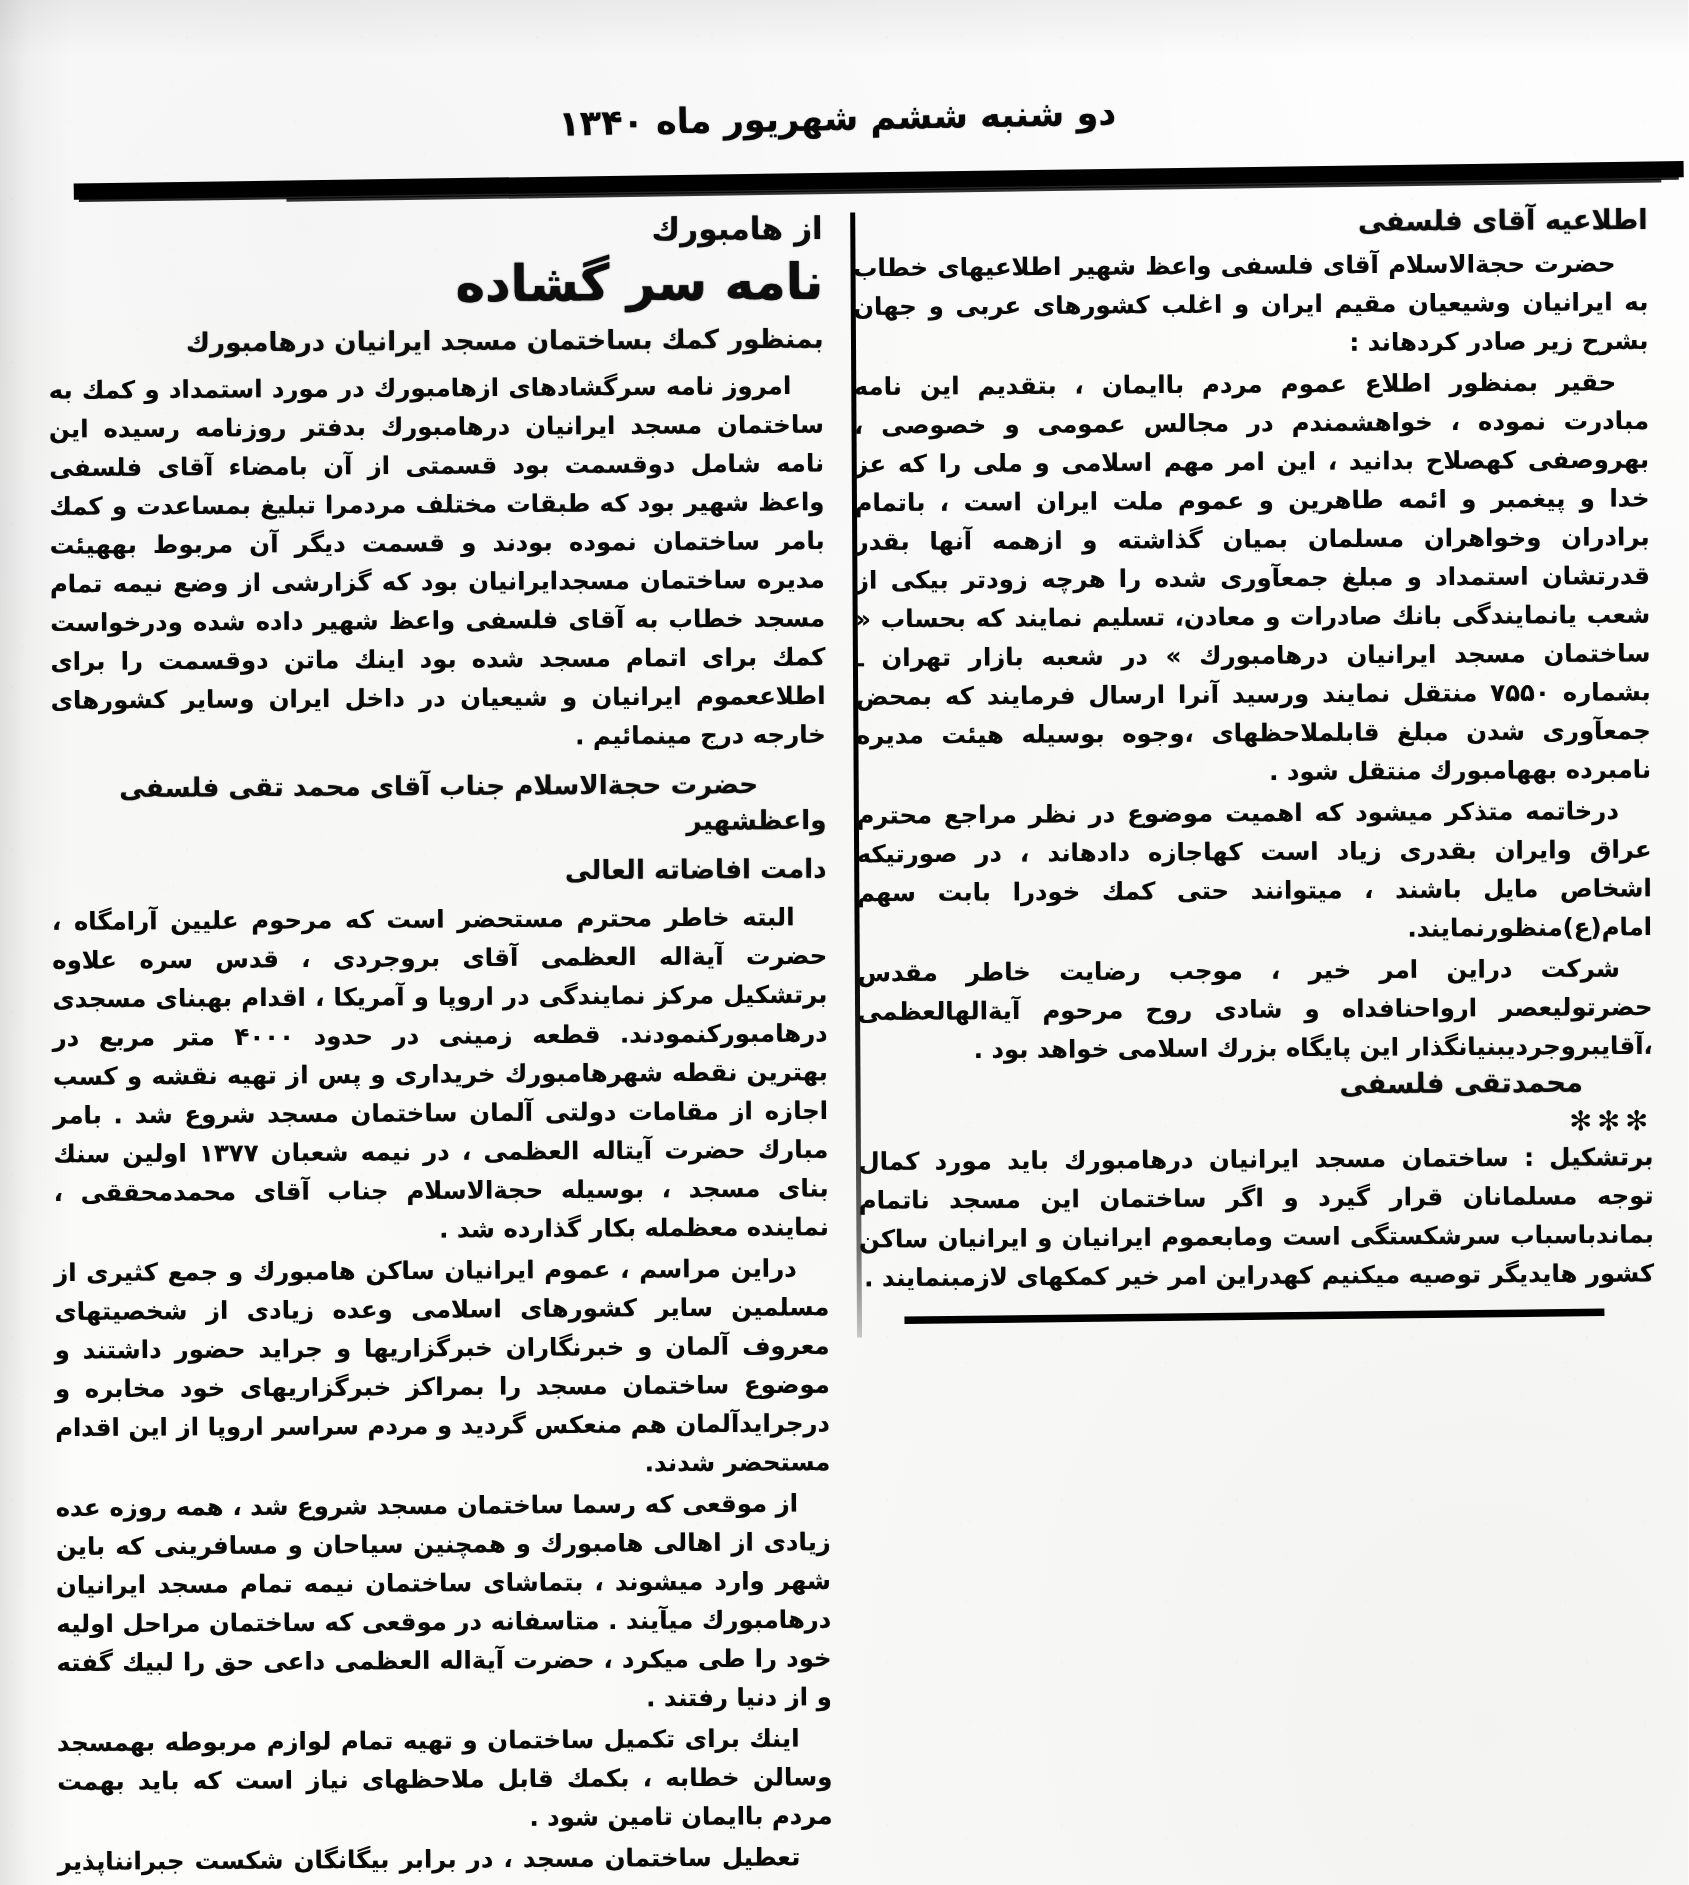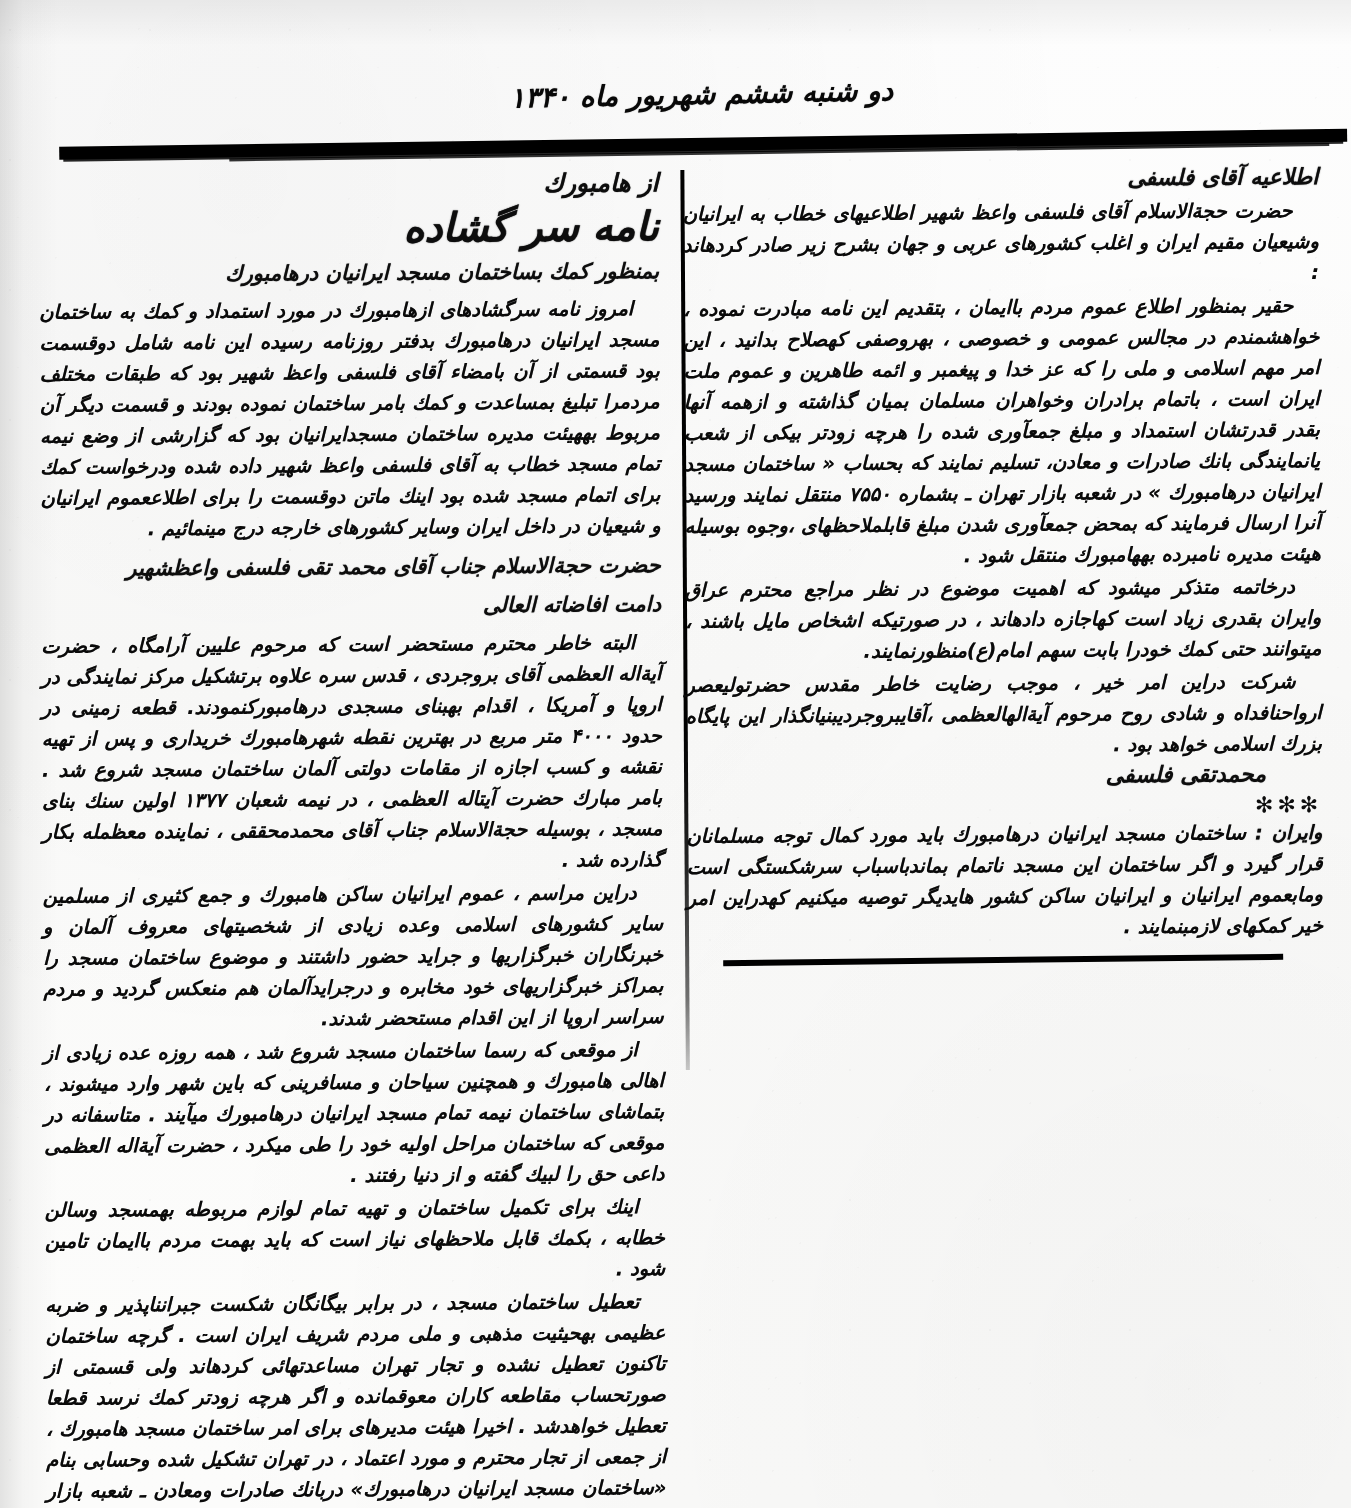--- a/index.html
+++ b/index.html
@@ -17,21 +17,20 @@
   }
 
   
   #scan-page {
     position: absolute;
     inset: 0;
     background:
       radial-gradient(ellipse at 18% 12%, rgba(0,0,0,0.030) 0%, rgba(0,0,0,0) 55%),
       radial-gradient(ellipse at 88% 92%, rgba(0,0,0,0.035) 0%, rgba(0,0,0,0) 60%),
       linear-gradient(180deg, #fdfdfd 0%, #fbfbfa 45%, #fcfcfb 100%);
-    font-style: italic;
   }
   
   #scan-noise {
     position: absolute;
     inset: 0;
     pointer-events: none;
     opacity: 0.5;
     background-image:
       radial-gradient(circle at 7% 23%, rgba(0,0,0,0.05) 0 1px, transparent 1px),
       radial-gradient(circle at 31% 61%, rgba(0,0,0,0.04) 0 1px, transparent 1px),
@@ -232,21 +231,21 @@
 
       <p class="body-text indent">درخاتمه متذكر میشود كه اهمیت موضوع در نظر مراجع محترم عراق وایران بقدری زیاد است كهاجازه دادهاند ، در صورتیكه اشخاص مایل باشند ، میتوانند حتی كمك خودرا بابت سهم امام(ع)منظورنمایند.</p>
 
       <p class="body-text indent">شركت دراین امر خیر ، موجب رضایت خاطر مقدس حضرتولیعصر ارواحنافداه و شادی روح مرحوم آیةالهالعظمی ،آقایبروجردیبنیانگذار این پایگاه بزرك اسلامی خواهد بود .</p>
 
       <div id="falsafi-signature">محمدتقی فلسفی</div>
 
       <div class="asterisks">✻✻✻</div>
 
       <p class="body-text">
-        <span class="notice-lead">وایران :</span>
+        <span class="notice-lead">برتشكیل :</span>
         <span>ساختمان مسجد ایرانیان درهامبورك باید مورد كمال توجه مسلمانان قرار گیرد و اگر ساختمان این مسجد ناتمام بماندباسباب سرشكستگی است ومابعموم ایرانیان و ایرانیان ساكن كشور هایدیگر توصیه میكنیم كهدراین امر خیر كمكهای لازمبنمایند .</span>
       </p>
 
       <div id="bottom-rule"></div>
     </div>
 
     <div id="left-column" class="col">
 
       <div id="dateline-hamburg">از هامبورك</div>
 

